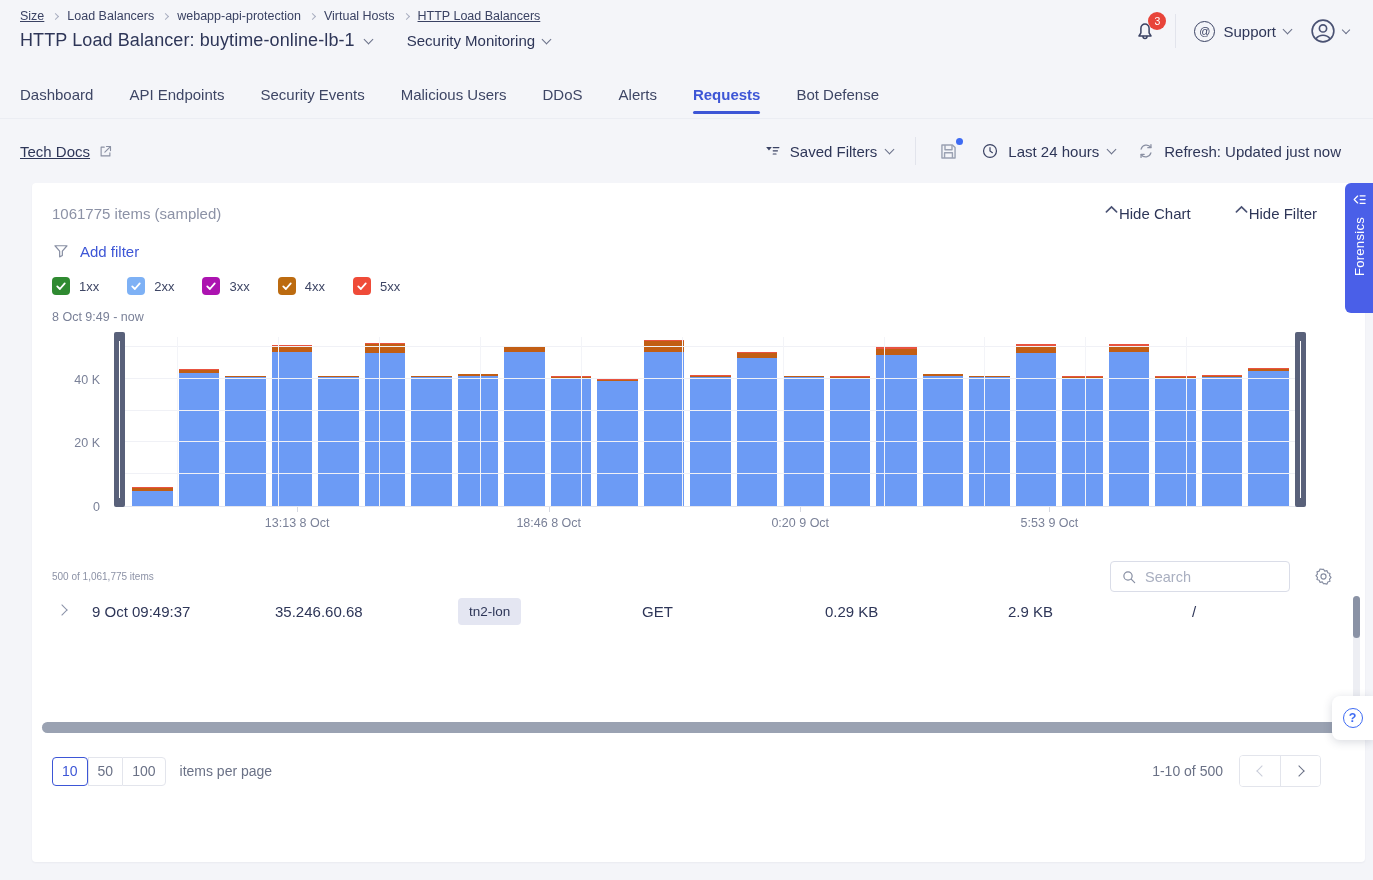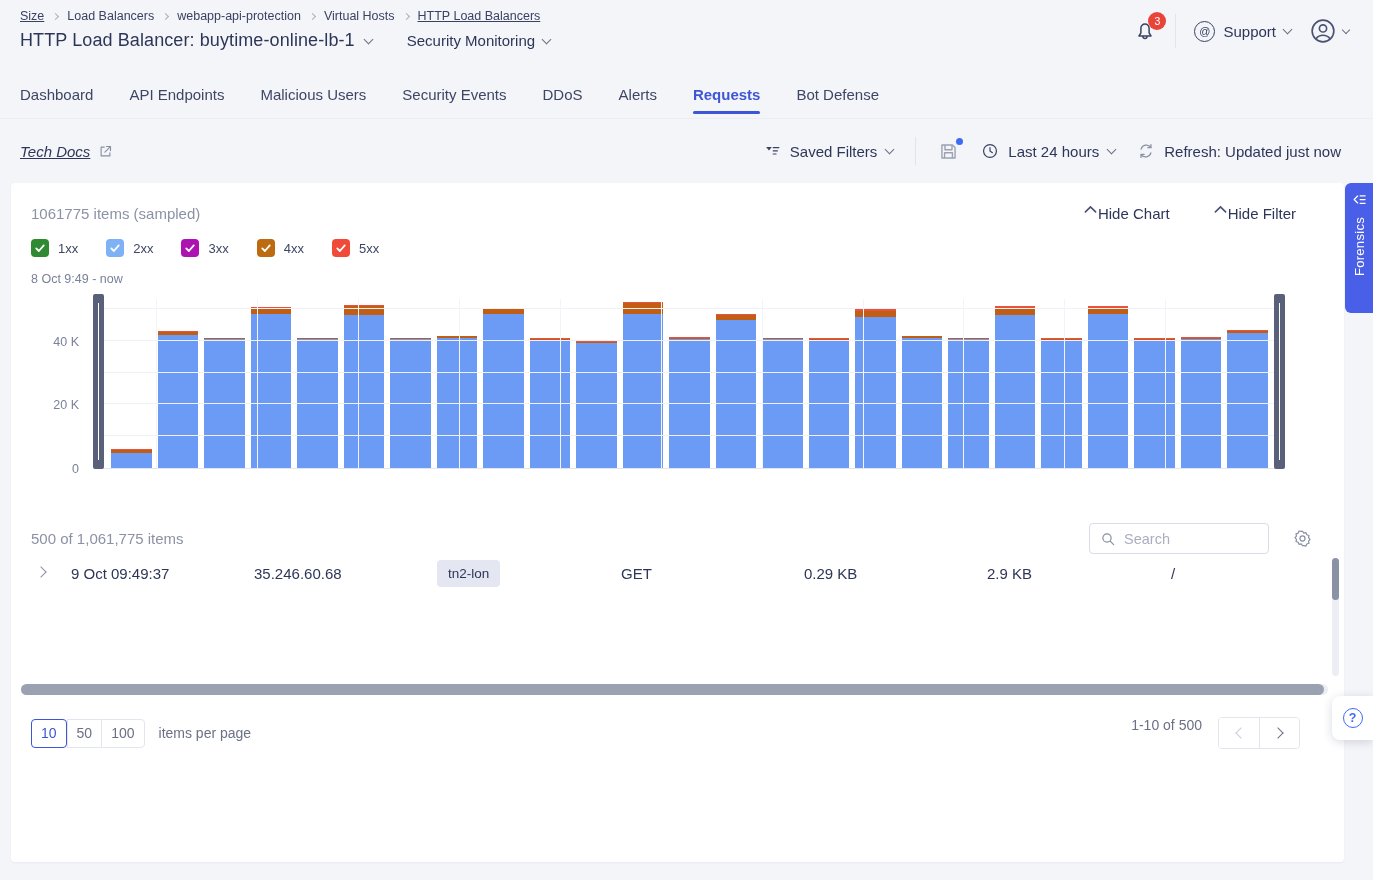--- a/index.html
+++ b/index.html
@@ -34,29 +34,29 @@
 
   
   .tabbar { position:absolute; top:70px; left:0; width:1373px; height:49px; display:flex; align-items:center; gap:36px; padding:0 20px; border-bottom:1px solid #EBEDF3; }
   .tab { font-size:15px; color:#3E4665; cursor:pointer; position:relative; height:49px; display:flex; align-items:center; white-space:nowrap; }
   .tab.active { color:#3D56D6; font-weight:700; }
   .tab.active::after { content:''; position:absolute; left:0; right:0; bottom:5px; height:3px; border-radius:2px; background:#3D56D6; }
 
   
   .toolbar { position:absolute; top:136px; left:20px; right:32px; height:30px; display:flex; align-items:center; }
   .techdocs { display:flex; align-items:center; gap:8px; font-size:15px; color:#2E3658; }
-  .techdocs .lbl { text-decoration:underline; cursor:pointer; font-weight:500;font-style:italic; }
+  .techdocs .lbl { text-decoration:underline; cursor:pointer; font-weight:500; }
   .toolbar-right { margin-left:auto; display:flex; align-items:center; gap:22px; color:#2E3658; font-size:15px; }
   .tbtn { display:flex; align-items:center; gap:9px; cursor:pointer; white-space:nowrap; }
   .save-wrap { position:relative; cursor:pointer; }
   .save-dot { position:absolute; top:-3px; right:-4px; width:7px; height:7px; border-radius:50%; background:#3E6BF3; }
   .tb-divider { width:1px; height:28px; background:#E2E4EC; }
 
   
-  .panel { position:absolute; top:183px; left:11px; width:1333px; height:679px; background:#fff; border-radius:4px; box-shadow:0 1px 2px rgba(40,48,80,.05); padding:22px 20px 16px 20px; }
+  .panel { position:absolute; top:183px; left:32px; width:1333px; height:679px; background:#fff; border-radius:4px; box-shadow:0 1px 2px rgba(40,48,80,.05); padding:22px 20px 16px 20px; }
   .panel-top { display:flex; align-items:center; }
   .items-count { font-size:15px; color:#8C92A6; }
   .hide-links { margin-left:auto; display:flex; align-items:center; gap:44px; padding-right:28px; }
   .hide-link { display:flex; align-items:flex-start; gap:1px; font-size:15px; color:#2E3658; cursor:pointer; }
   .addfilter-row { margin-top:20px; display:flex; align-items:center; gap:10px; }
   .addfilter-label { color:#3D56D6; font-size:15px; cursor:pointer; }
   .status-row { margin-top:17px; display:flex; align-items:center; gap:28px; }
   .status-chip { display:flex; align-items:center; gap:9px; cursor:pointer; }
   .cbox { width:18px; height:18px; border-radius:4px; display:flex; align-items:center; justify-content:center; }
   .status-lbl { font-size:13px; color:#3E4665; }
@@ -73,21 +73,21 @@
   .ytick { position:absolute; right:10px; transform:translateY(50%); font-size:12.5px; color:#7A8198; }
   .xticks { position:absolute; left:68px; right:44px; top:170px; height:26px; }
   .xtick { position:absolute; top:9px; transform:translateX(-50%); font-size:12.5px; color:#7A8198; white-space:nowrap; }
   .xtick-mark { position:absolute; top:0; width:1px; height:5px; background:#D6D9E2; }
   .brush-handle { position:absolute; top:-5px; bottom:-1px; width:11px; background:#59617A; border-radius:2px; cursor:ew-resize; z-index:3; }
   .brush-handle::after { content:''; position:absolute; left:4.5px; top:9px; bottom:9px; width:1.5px; background:#FFFFFF; }
   .brush-handle.left { left:-6px; } .brush-handle.right { right:-5px; }
 
   
   .summary-row { margin-top:28px; display:flex; align-items:center; }
-  .summary-label { font-size:15px; color:#8C92A6; }
+  .summary-label { font-size:10px; color:#8C92A6; }
   .search-box { margin-left:auto; width:180px; height:31px; border:1px solid #DADDE8; border-radius:4px; display:flex; align-items:center; gap:8px; padding:0 10px; background:#fff; }
   .search-box input { border:none; outline:none; width:120px; font-size:14.5px; font-family:inherit; color:#333B5C; background:transparent; }
   .search-box input::placeholder { color:#A9AFC0; }
   .gear-btn { margin-left:24px; margin-right:12px; cursor:pointer; color:#878EA2; }
 
   .thead { margin:14px -20px 0 -20px; height:34px; background:#F2F3F8; display:grid; grid-template-columns:60px 183px 183px 184px 183px 183px 184px 1fr; align-items:center; }
   .th { font-size:13px; font-weight:700; color:#555D7A; }
   .rows-viewport { margin:0 -20px; position:relative; height:127px; overflow:hidden; }
   .trow { display:grid; grid-template-columns:60px 183px 183px 184px 183px 183px 184px 1fr; align-items:start; padding-top:15px; }
   .trow.first { height:110px; border-bottom:1px solid #E8EAF1; }
@@ -103,21 +103,21 @@
   .hscroll-thumb { position:absolute; left:0; top:0; height:11px; width:1303px; background:#9AA2B2; border-radius:6px; cursor:grab; }
 
   
   .pager-row { margin-top:22px; display:flex; align-items:center; }
   .size-group { display:flex; }
   .size-btn { min-width:34px; height:29px; padding:0 9px; display:flex; align-items:center; justify-content:center; font-size:14px; color:#6A7186; background:#fff; border:1px solid #E3E5EC; border-right-width:0; cursor:pointer; }
   .size-btn:first-child { border-radius:4px 0 0 4px; }
   .size-btn:last-child { border-radius:0 4px 4px 0; border-right-width:1px; }
   .size-btn.active { border:1px solid #3D56D6; color:#3D56D6; border-radius:4px; }
   .ipp-label { margin-left:14px; font-size:14px; color:#6A7186; }
-  .pager-right { margin-left:auto; display:flex; align-items:flex-start; gap:16px; padding-right:24px; }
+  .pager-right { margin-left:auto; display:flex; align-items:center; gap:16px; padding-right:24px; }
   .pager-range { font-size:14px; color:#6A7186; }
   .nav-group { display:flex; border:1px solid #E3E5EC; border-radius:4px; overflow:hidden; }
   .nav-btn { width:40px; height:30px; display:flex; align-items:center; justify-content:center; background:#fff; cursor:pointer; }
   .nav-btn + .nav-btn { border-left:1px solid #E3E5EC; }
   .nav-chev { width:8px; height:8px; border-right:1.8px solid #6A7186; border-bottom:1.8px solid #6A7186; }
   .nav-chev.prev { transform:rotate(135deg); margin-left:4px; border-color:#C9CDD9; }
   .nav-chev.next { transform:rotate(-45deg); margin-right:4px; }
   .nav-btn.disabled { cursor:default; }
 
   
@@ -170,22 +170,22 @@
         <path d="M6 18.6a7.6 7.6 0 0 1 12 0"></path>
       </svg>
       <span class="chev down" style="width:6px;height:6px;"></span>
     </span>
   </div>
 </div>
 
 <div class="tabbar">
     <div class="tab">Dashboard</div>
     <div class="tab">API Endpoints</div>
+    <div class="tab">Security Events</div>
     <div class="tab">Malicious Users</div>
-    <div class="tab">Security Events</div>
     <div class="tab">DDoS</div>
     <div class="tab">Alerts</div>
     <div class="tab active">Requests</div>
     <div class="tab">Bot Defense</div>
   </div>
 
 <div class="toolbar">
   <span class="techdocs">
     <span class="lbl">Tech Docs</span>
     <svg width="15" height="15" viewBox="0 0 24 24" fill="none" stroke="#8A90A3" stroke-width="1.8" stroke-linecap="round" stroke-linejoin="round">
@@ -245,20 +245,26 @@
       </span>
       <span class="hide-link">
         <svg width="13" height="9" viewBox="0 0 14 9" fill="none" stroke="#4A5273" stroke-width="1.8" stroke-linecap="round">
             <polyline points="1.5,7 7,1.8 12.5,7"></polyline>
           </svg>
         <span>Hide Filter</span>
       </span>
     </div>
   </div>
 
+  <div class="addfilter-row">
+    <svg width="18" height="18" viewBox="0 0 24 24" fill="none" stroke="#878EA2" stroke-width="1.6" stroke-linejoin="round">
+      <path d="M4 5h16l-6.2 7.2V18l-3.6 1.8v-7.6L4 5z"></path>
+    </svg>
+    <span class="addfilter-label">Add filter</span>
+  </div>
 
   <div class="status-row">
       <span class="status-chip">
         <span class="cbox" style="background: rgb(47, 138, 49);">
           <svg width="12" height="12" viewBox="0 0 16 16" fill="none" stroke="#fff" stroke-width="2.4" stroke-linecap="round" stroke-linejoin="round">
             <polyline points="3,8.5 6.5,12 13,4.5"></polyline>
           </svg>
         </span>
         <span class="status-lbl">1xx</span>
       </span>
@@ -444,20 +450,30 @@
         <div class="gridline-v" style="left: 21.9%;"></div>
         <div class="gridline-v" style="left: 30.45%;"></div>
         <div class="gridline-v" style="left: 39%;"></div>
         <div class="gridline-v" style="left: 47.55%;"></div>
         <div class="gridline-v" style="left: 56.1%;"></div>
         <div class="gridline-v" style="left: 64.65%;"></div>
         <div class="gridline-v" style="left: 73.2%;"></div>
         <div class="gridline-v" style="left: 81.75%;"></div>
         <div class="gridline-v" style="left: 90.3%;"></div>
       </div>
+    <div class="xticks">
+        <span class="xtick-mark" style="left: 15%;"></span>
+        <span class="xtick" style="left: 15%;">13:13 8 Oct</span>
+        <span class="xtick-mark" style="left: 36.3%;"></span>
+        <span class="xtick" style="left: 36.3%;">18:46 8 Oct</span>
+        <span class="xtick-mark" style="left: 57.6%;"></span>
+        <span class="xtick" style="left: 57.6%;">0:20 9 Oct</span>
+        <span class="xtick-mark" style="left: 78.7%;"></span>
+        <span class="xtick" style="left: 78.7%;">5:53 9 Oct</span>
+      </div>
   </div>
 
   <div class="summary-row">
     <span class="summary-label">500 of 1,061,775 items</span>
     <div class="search-box">
       <svg width="16" height="16" viewBox="0 0 24 24" fill="none" stroke="#878EA2" stroke-width="1.8" stroke-linecap="round">
         <circle cx="10.5" cy="10.5" r="6.2"></circle>
           <path d="M15.3 15.3 20.5 20.5"></path>
       </svg>
       <input type="text" placeholder="Search" style="">

